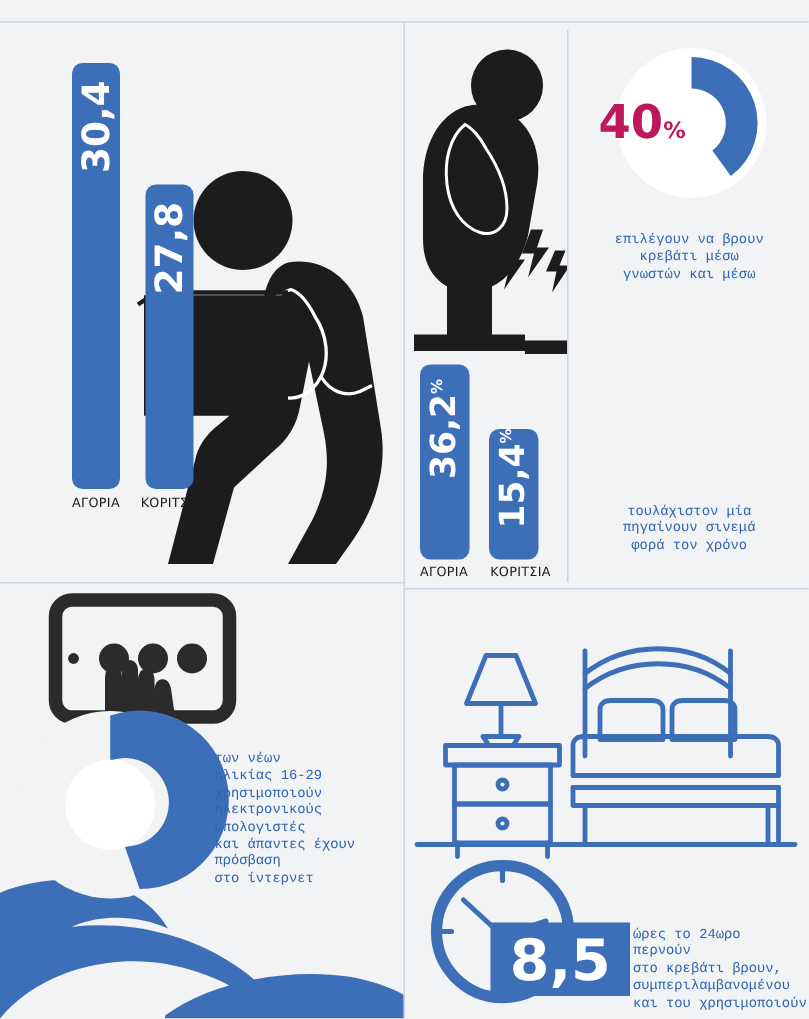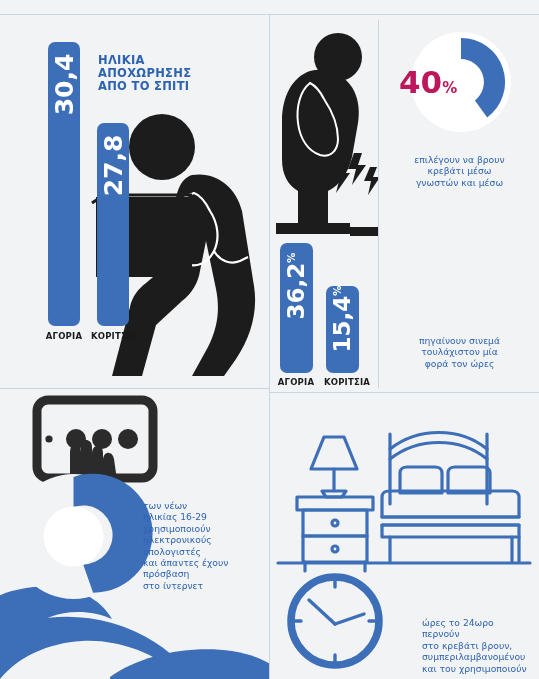--- a/index.html
+++ b/index.html
@@ -19,25 +19,25 @@
   
   .divider-v{position:absolute;background:#c9d4e4;width:1px;}
   .divider-h{position:absolute;background:#c9d4e4;height:1px;}
 
   
   .title{
     position:absolute;color:#2d63b0;font-weight:bold;
     font-size:11.5px;line-height:13px;letter-spacing:.3px;
   }
   .caption{
-    position:absolute;color:#2d63b0;font-size:9.2px;line-height:11.4px;
+    position:absolute;color:#2d63b0;font-size:9.2px;line-height:11.4px;font-family:Liberation Mono, monospace;
   }
   .caption.center{text-align:center;}
   .axis-label{
-    position:absolute;color:#1a1a1a;font-weight:bold;font-size:8.5px;
+    position:absolute;color:#1a1a1a;font-weight:normal;font-size:8.5px;
     letter-spacing:.2px;text-align:center;
   }
 
   
   .bar{
     position:absolute;background:#3d6fb8;border-radius:7px;
   }
   .bar-val{
     position:absolute;color:#ffffff;font-weight:bold;
     transform-origin:center center;
@@ -72,25 +72,20 @@
 <div id="infographic">
 
   <div class="divider-v" style="left:269px;top:14px;height:665px;"></div>
   <div class="divider-h" style="left:0px;top:388px;width:269px;"></div>
   <div class="divider-h" style="left:270px;top:392px;width:269px;"></div>
   <div class="divider-h" style="left:0px;top:14px;width:539px;"></div>
   <div class="divider-v" style="left:378px;top:20px;height:368px;"></div>
 
   <div class="panel" style="left:0;top:15px;width:269px;height:373px;">
 
-    <div class="title" style="left:98px;top:39px;">
-      <div>ΗΛΙΚΙΑ</div>
-      <div>ΑΠΟΧΩΡΗΣΗΣ</div>
-      <div>ΑΠΟ ΤΟ ΣΠΙΤΙ</div>
-    </div>
 
     <div class="art" style="left:96px;top:96px;width:175px;height:265px;">
       <svg width="175" height="265" viewBox="0 0 175 265">
         <circle cx="66" cy="36" r="33" fill="#1c1c1c"></circle>
         <path d="M96 64 C120 60 140 76 146 100 L158 175 C162 200 155 226 140 248 L128 265 L96 265 L112 236 C122 216 124 198 120 178 L110 130 L104 160 C102 172 96 182 86 190 L60 214 L46 265 L16 265 L34 196 C36 186 42 178 50 172 L76 150 L78 104 C79 82 84 68 96 64 Z" fill="#1c1c1c"></path>
         <path d="M98 82 C84 86 74 100 72 116 C70 132 76 146 88 152 C100 158 112 152 118 140 C124 128 122 112 114 100 C110 92 104 84 98 82 Z" fill="none" stroke="#ffffff" stroke-width="2.2"></path>
         <path d="M118 140 C124 150 134 154 144 150 L152 146" fill="none" stroke="#ffffff" stroke-width="2.2"></path>
         <rect x="0" y="86" width="96" height="80" fill="#1c1c1c"></rect>
         <path d="M0 86 L96 86 L96 166 L0 166 Z" fill="#1c1c1c"></path>
         <path d="M-4 92 L8 84 L96 84" fill="none" stroke="#1c1c1c" stroke-width="3"></path>
@@ -156,23 +151,23 @@
       <div>επιλέγουν να βρουν</div>
       <div>κρεβάτι μέσω</div>
       <div>γνωστών και μέσω</div>
     </div>
   </div>
 
   <div class="panel" style="left:380px;top:205px;width:159px;height:183px;">
 
 
     <div class="caption center" style="left:6px;top:130px;width:147px;">
+      <div>τουλάχιστον μία</div>
       <div>πηγαίνουν σινεμά</div>
-      <div>τουλάχιστον μία</div>
-      <div>φορά τον ώρες</div>
+      <div>φορά τον χρόνο</div>
     </div>
   </div>
 
   <div class="panel" style="left:0;top:389px;width:269px;height:290px;">
 
     <div class="art" style="left:-6px;top:190px;width:280px;height:100px;">
       <svg width="280" height="100" viewBox="0 0 280 100">
         <path d="M-10 24 C20 6 62 2 92 16 C104 22 112 30 118 40 C100 32 76 30 56 38 C36 46 22 62 14 80 L-10 80 Z" fill="#3d6fb8"></path>
         <path d="M0 56 C30 38 76 32 118 44 C150 53 174 70 190 88 L186 96 C160 74 124 60 88 62 C54 64 24 78 6 100 L-10 100 L-10 60 Z" fill="#3d6fb8"></path>
         <path d="M116 98 C146 76 196 66 238 72 C262 76 278 84 288 94 L288 100 L116 100 Z" fill="#3d6fb8"></path>
@@ -247,20 +242,23 @@
 
     <div class="art" style="left:10px;top:173px;width:110px;height:110px;">
       <svg width="110" height="110" viewBox="0 0 110 110">
         <circle cx="55" cy="55" r="44" fill="none" stroke="#3d6fb8" stroke-width="7.5"></circle>
         <path d="M55 11 L55 21 M99 55 L89 55 M55 99 L55 89 M11 55 L21 55" stroke="#3d6fb8" stroke-width="3.4" stroke-linecap="round"></path>
         <path d="M55 58 L29 34" stroke="#3d6fb8" stroke-width="3.4" stroke-linecap="round"></path>
         <path d="M55 58 L84 48" stroke="#3d6fb8" stroke-width="3.4" stroke-linecap="round"></path>
       </svg>
     </div>
 
+    <div class="valbox" style="left:57px;top:222px;width:93px;height:49px;font-size:38px;">
+      <span>8,5</span>
+    </div>
 
     <div class="caption" style="left:152px;top:224px;width:116px;">
       <div>ώρες το 24ωρο</div>
       <div>περνούν</div>
       <div>στο κρεβάτι βρουν,</div>
       <div>συμπεριλαμβανομένου</div>
       <div>και του χρησιμοποιούν</div>
     </div>
   </div>
 

